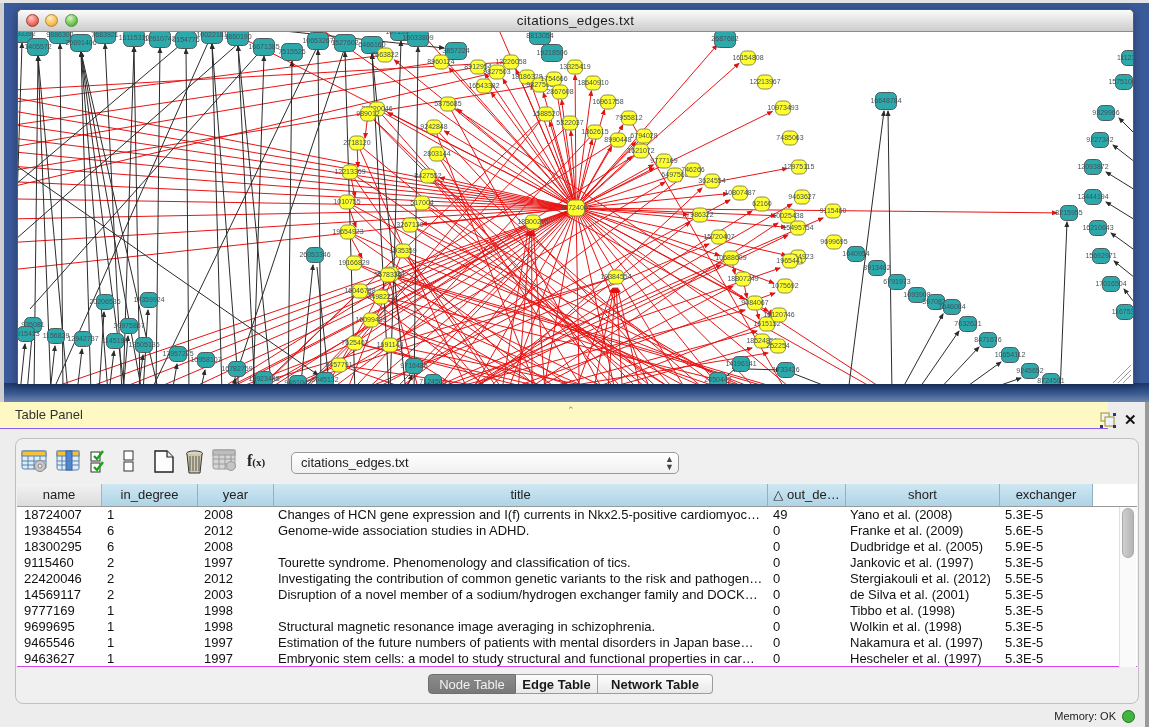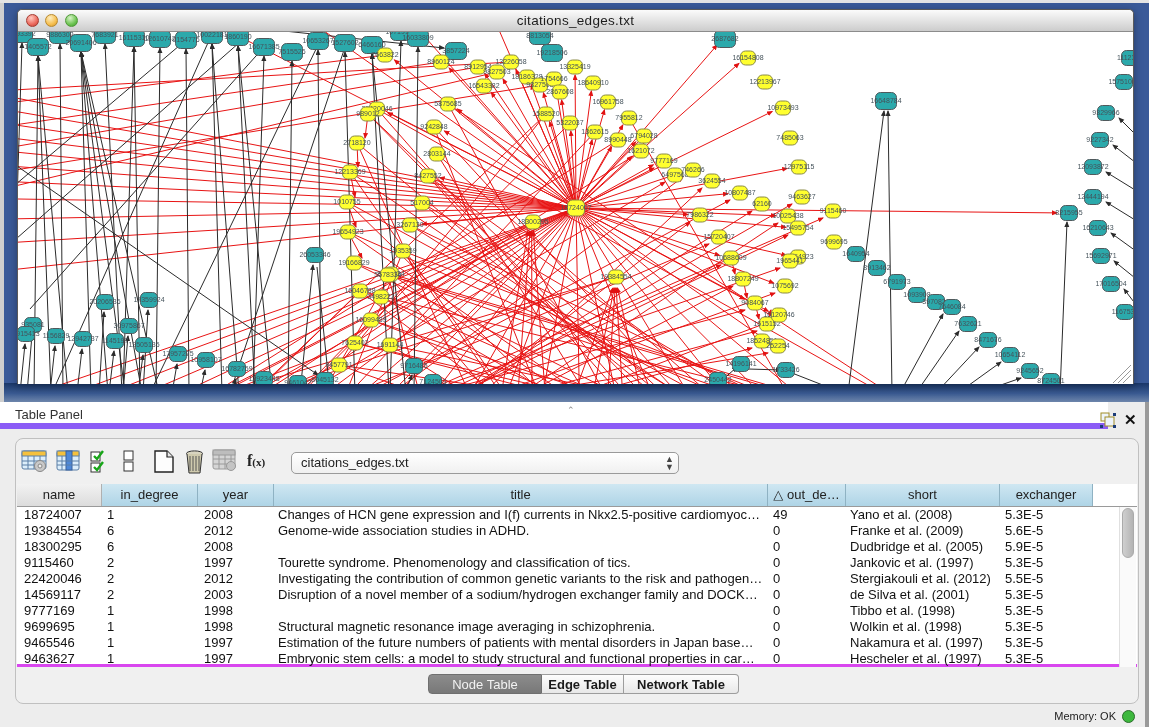--- a/index.html
+++ b/index.html
@@ -20,30 +20,30 @@
 .tl.g{left:47px;background:radial-gradient(circle at 38% 28%,#d8f3c8,#6dc452 60%,#3f9a2d);border:1px solid #4f9838}
 #canvas{left:0;top:22px;width:1115px;height:352px;background:#fff;overflow:hidden}
 svg .re{stroke:#e81414;stroke-width:1;fill:none}
 svg .bk{stroke:#2b2b2b;stroke-width:1;fill:none}
 svg .nt{fill:#2ba9ab;stroke:#50595c;stroke-width:1}
 svg .ny{fill:#ffff2f;stroke:#8a8a46;stroke-width:1}
 svg .nl{font-family:"Liberation Sans",sans-serif;font-size:7px;fill:#44525a;text-anchor:middle;dominant-baseline:central}
 #grip line{stroke:#9a9a9a;stroke-width:1}
 
 #panel{left:0;top:402px;width:1149px;height:325px;background:#ededed}
-#phead{left:0;top:0;width:1108px;height:27px;background:#ffffff;border-bottom:6px solid #8b5cf6}
+#phead{left:0;top:0;width:1108px;height:27px;background:#fef9c3;border-bottom:1px solid #8b5cf6}
 #phead .t{left:15px;top:5px;font-size:13px;color:#333}
 #redge{left:1145px;top:0;width:4px;height:325px;background:#9a9a9a}
 #pbox{left:15px;top:36px;width:1124px;height:266px;border:1px solid #c0c0c0;border-radius:8px;background:#f0f0f0}
 
 .ic{top:47px}
 #dd{left:291px;top:50px;width:388px;height:22px;background:linear-gradient(#fff,#f0f0f0);border:1px solid #9a9a9a;border-radius:5px;font-size:13px;color:#222;line-height:20px;padding-left:9px}
 #dd .st{position:absolute;right:4px;top:2px;font-size:9px;color:#444;line-height:8px;text-align:center}
 
-#tbl{left:17px;top:82px;width:1120px;height:183px;background:#fff;border-bottom:3px solid #d946ef}
+#tbl{left:17px;top:82px;width:1120px;height:183px;background:#fff;border-bottom:1px solid #d946ef}
 .hd{position:absolute;top:0;height:22px;border-right:1px solid #8fb2c3;background:linear-gradient(#cfe7f2,#aed4e6);font-size:13px;color:#222;text-align:center;line-height:22px}
 .hd.gray{background:linear-gradient(#f2f2f2,#dcdcdc);border-right:1px solid #b0b0b0}
 #hrow{left:0;top:0;width:1120px;height:23px;border-bottom:1px solid #9a9a9a;background:#fff}
 .tr{position:relative;height:16px;font-size:13px;color:#111;white-space:nowrap}
 .tr span{position:absolute;top:0;line-height:16px}
 .c0{left:7px}.c1{left:90px}.c2{left:187px}.c3{left:261px;width:486px;overflow:hidden}
 .c4{left:756px}.c5{left:833px}.c6{left:988px}
 #rows{left:0;top:23px;width:1120px}
 
 #sbar{left:1119px;top:105px;width:17px;height:160px;background:#fafafa;border-left:1px solid #e0e0e0}
@@ -782,18 +782,18 @@
           <span class="c5">Hescheler et al. (1997)</span>
           <span class="c6">5.3E-5</span>
         </div>
 
     </div>
   </div>
   <div id="sbar" class="abs">
       <div id="sthumb" class="abs"></div>
     </div>
   <div id="tabs" class="abs">
-    <div class="tab sel" style="width:114px">Node Table</div>
+    <div class="tab sel" style="width:88px">Node Table</div>
       <div class="tab" style="width:82px">Edge Table</div>
       <div class="tab last" style="width:115px">Network Table</div>
   </div>
   <div id="mem" class="abs">Memory: OK<span class="dot"></span></div>
 </div>
 
 </body></html>

